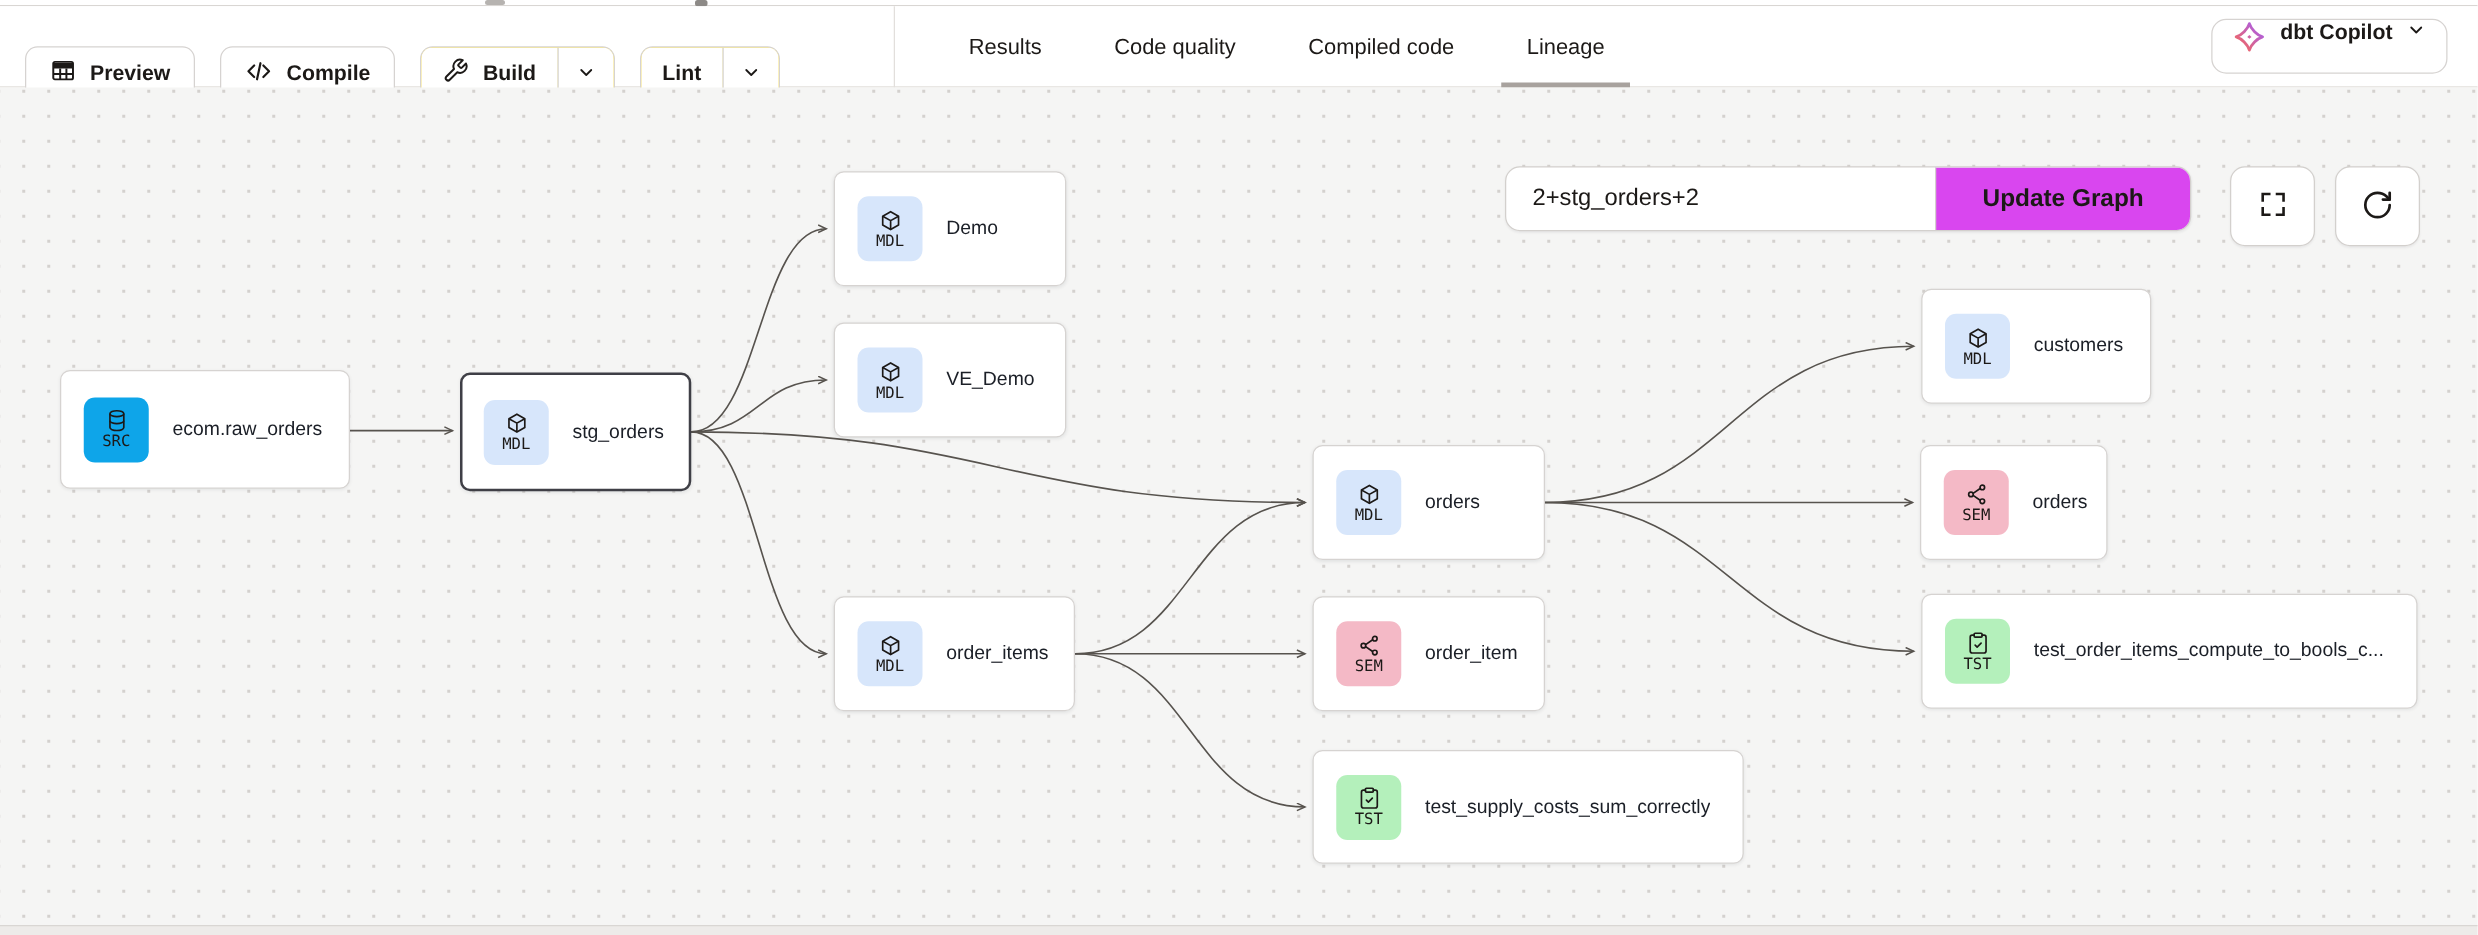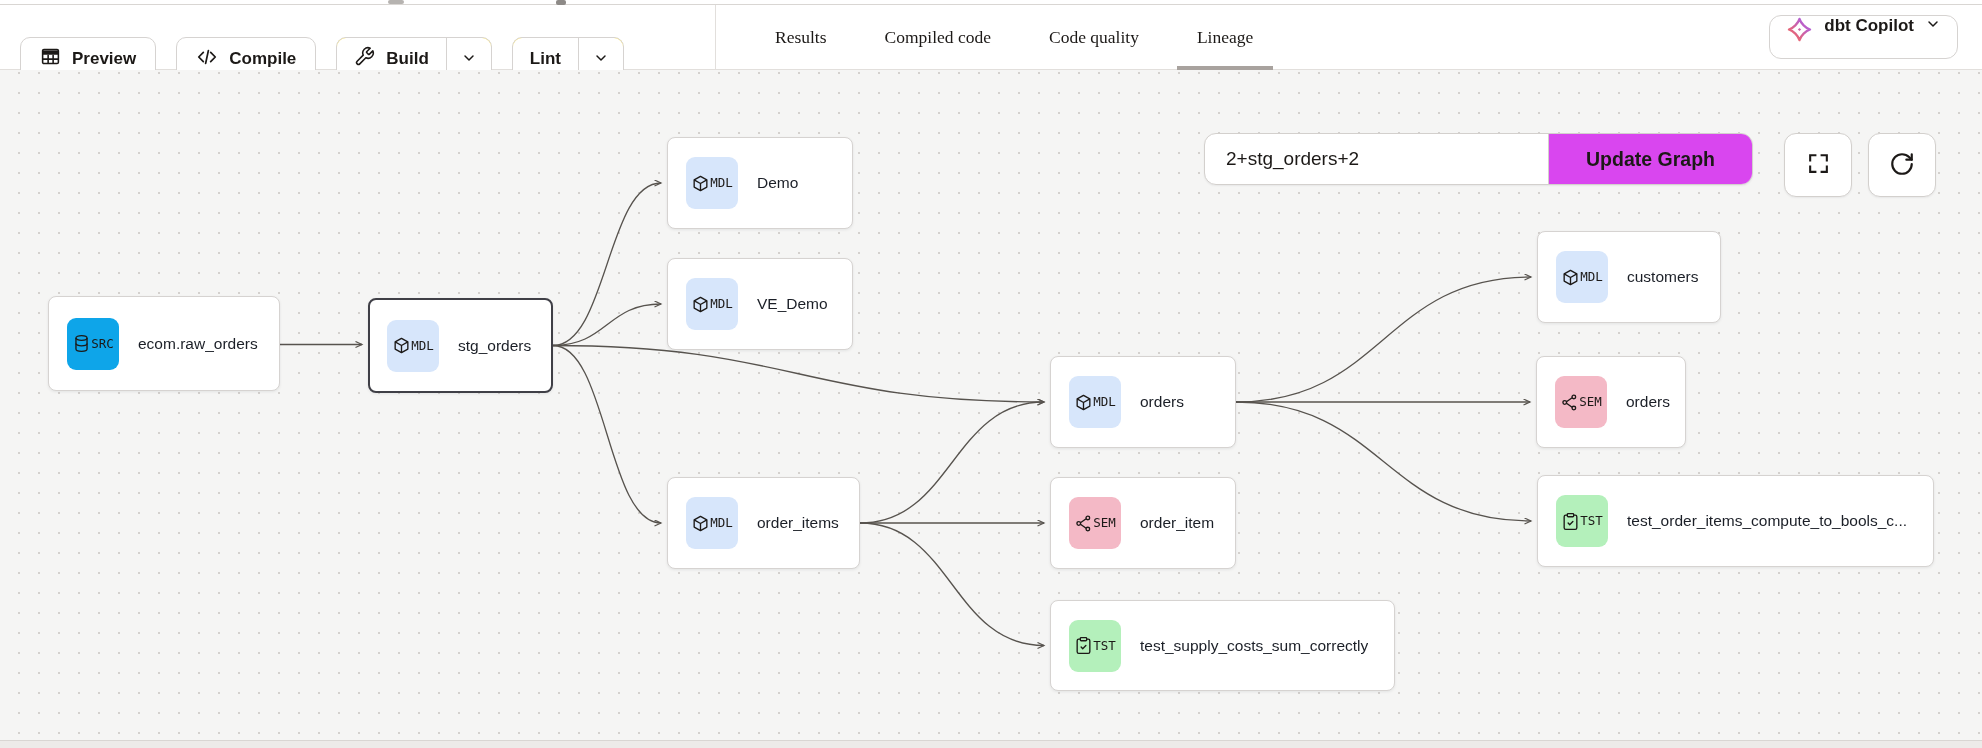--- a/index.html
+++ b/index.html
@@ -22,21 +22,21 @@
     font-family:"Liberation Sans",sans-serif; font-size:17px; font-weight:600; color:#1c1917; }
   .split-btn { display:flex; align-items:stretch; height:44px; border:1px solid #d6d3d1;
     border-radius:10px; overflow:hidden; background:#fde047; }
   .split-main { display:flex; align-items:center; gap:11px; padding:0 17px; border:none;
     background:#fff; cursor:pointer; font-family:"Liberation Sans",sans-serif;
     font-size:17px; font-weight:600; color:#1c1917; }
   .split-chev { width:45px; display:flex; align-items:center; justify-content:center;
     border:none; border-left:1px solid #d6d3d1; background:#fff; cursor:pointer; color:#1c1917; }
   .toolbar-divider { position:absolute; left:715px; top:0; width:1px; height:65px; background:#e2dfdc; }
 
-  .tabs { position:absolute; left:746px; top:0; height:65px; display:flex; align-items:center;font-family:Liberation Serif, serif; }
+  .tabs { position:absolute; left:746px; top:0; height:65px; display:flex; align-items:center; }
   .tab { position:relative; height:65px; display:flex; align-items:center; padding:0 29px;
     font-size:17.5px; color:#1c1917; cursor:pointer; white-space:nowrap; }
   .tab.active::after { content:""; position:absolute; left:9px; right:9px; bottom:0;
     height:4px; background:#a8a29e; }
 
   .copilot-btn { position:absolute; right:24px; top:10px; height:44px; display:flex;
     gap:11px; padding:0 16px; background:#fff; border:1px solid #d6d3d1;
     border-radius:12px; cursor:pointer; font-family:"Liberation Sans",sans-serif;
     font-size:17px; font-weight:600; color:#1c1917; }
 
@@ -44,21 +44,21 @@
   .canvas { position:absolute; top:70px; left:0; width:1982px; height:670px;
     background-color:#f5f5f4;
     background-image:radial-gradient(circle, #d4d1ce 1.2px, transparent 1.3px);
     background-size:20px 20px; background-position:9px 13px; }
   #edges { position:absolute; top:0; left:0; pointer-events:none; }
 
   .node { position:absolute; display:flex; align-items:center; gap:19px; padding-left:18px;
     background:#fff; border:1px solid #d6d3d1; border-radius:8px; cursor:pointer;
     box-shadow:0 1px 3px rgba(16,24,40,.08); }
   .node.selected { border:2px solid #3f3f46; padding-left:17px; }
-  .badge { width:52px; height:52px; border-radius:9px; display:flex; flex-direction:row;
+  .badge { width:52px; height:52px; border-radius:9px; display:flex; flex-direction:column;
     align-items:center; justify-content:center; gap:0px; flex:none; }
   .badge .blabel { font-family:"DejaVu Sans Mono", monospace; font-size:12.5px;
     font-weight:500; color:#1c1917; line-height:1.1; letter-spacing:0; }
   .node .ntitle { font-size:15.5px; color:#1b1f27; white-space:nowrap; overflow:hidden; }
 
   
   .selector-bar { position:absolute; left:1204px; top:63px; width:549px; height:52px;
     display:flex; background:#fff; border:1px solid #d3d0cd; border-radius:12px;
     box-shadow:0 1px 2px rgba(16,24,40,.06); overflow:hidden; }
   .selector-input { flex:1; border:none; outline:none; padding:0 21px; font-size:19px;
@@ -129,22 +129,22 @@
       <button class="split-chev">
         <span><svg width="16" height="16" viewBox="0 0 24 24" fill="none" stroke="#1c1917" stroke-width="2.2" stroke-linecap="round" stroke-linejoin="round">
               <path d="m6 9 6 6 6-6"></path>
             </svg></span>
       </button>
     </div>
   </div>
   <div class="toolbar-divider"></div>
   <div class="tabs" id="tabs">
       <div class="tab">Results</div>
+      <div class="tab">Code quality</div>
       <div class="tab">Compiled code</div>
-      <div class="tab">Code quality</div>
       <div class="tab active">Lineage</div>
     </div>
   <button class="copilot-btn">
     <span>
       <svg width="27" height="27" viewBox="0 0 24 24" fill="none">
         <defs>
             <linearGradient id="dbtg" x1="2" y1="22" x2="22" y2="2" gradientUnits="userSpaceOnUse">
           <stop offset="0" stop-color="#ff694a"></stop>
               <stop offset="1" stop-color="#9d5cff"></stop>
         </linearGradient>

